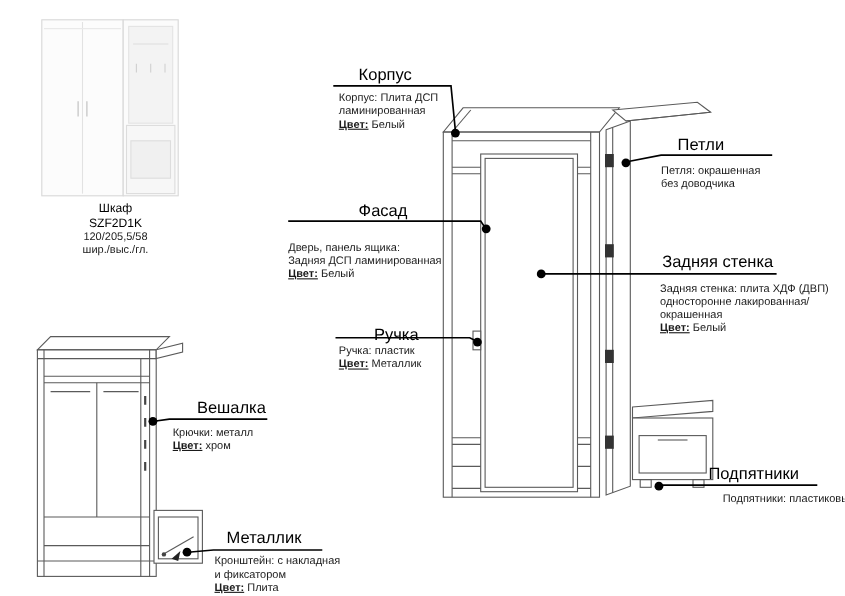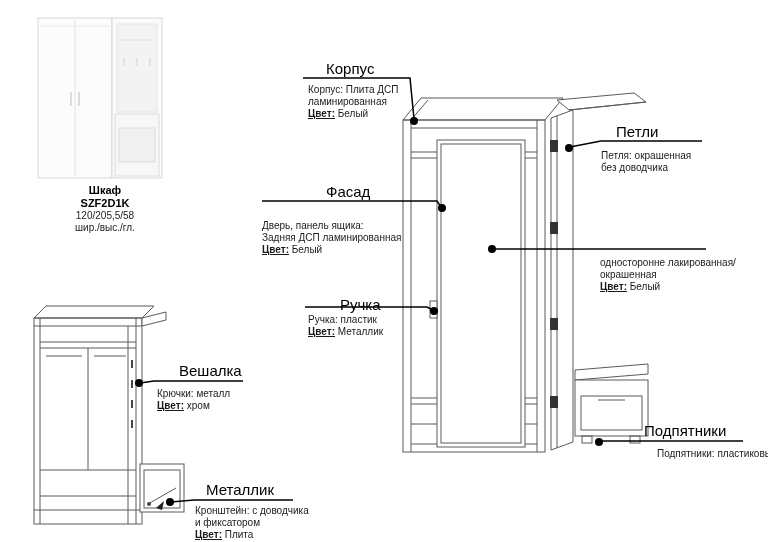--- a/index.html
+++ b/index.html
@@ -1,21 +1,21 @@
 <!DOCTYPE html>
 <html><head>
 <meta charset="utf-8">
 <style>
   * { margin:0; padding:0; box-sizing:border-box; }
   html,body { background:#fff; }
   body { width:768px; height:542px; font-family:"Liberation Sans", sans-serif; }
   .page { position:relative; width:768px; height:542px; background:#fff; overflow:hidden; }
   .art { position:absolute; left:0; top:0; width:768px; height:542px; z-index:1; }
   .caption { position:absolute; left:45px; top:184px; width:120px; text-align:center; z-index:2; }
-  .caption .name { font-weight:bold; font-size:11px; line-height:13px; color:#000; }
+  .caption .name { font-weight:normal; font-size:11px; line-height:13px; color:#000; }
   .caption .dims { font-size:10px; line-height:12px; color:#222; }
   .callout-title { position:absolute; z-index:2; font-weight:normal; font-size:15px; color:#000; white-space:nowrap; }
   .callout-desc { position:absolute; z-index:2; font-size:10px; line-height:12px; color:#1a1a1a; }
   .callout-desc .line { white-space:nowrap; }
   .b { font-weight:normal; }
   .bu { font-weight:bold; text-decoration:underline; }
 </style>
 </head>
 <body>
 
@@ -145,21 +145,23 @@
     <div class="line"><span>без доводчика</span></div>
   </div>
 
   <div class="callout-title" style="left:326px; top:183px;">Фасад</div>
   <div class="callout-desc" style="left:262px; top:220px; width:140px;">
     <div class="line"><span class="b">Дверь, панель ящика:</span><span></span></div>
     <div class="line"><span>Задняя ДСП ламинированная</span></div>
     <div class="line"><span class="bu">Цвет:</span><span> Белый</span></div>
   </div>
 
+  <div class="callout-title" style="left:602px; top:230px;">Задняя стенка</div>
   <div class="callout-desc" style="left:600px; top:257px; width:165px;">
+    <div class="line"><span class="b">Задняя стенка:</span><span> плита ХДФ (ДВП)</span></div>
     <div class="line"><span>односторонне лакированная/</span></div>
     <div class="line"><span>окрашенная</span></div>
     <div class="line"><span class="bu">Цвет:</span><span> Белый</span></div>
   </div>
 
   <div class="callout-title" style="left:340px; top:296px;text-align:center;">Ручка</div>
   <div class="callout-desc" style="left:308px; top:314px; width:110px;">
     <div class="line"><span class="b">Ручка:</span><span> пластик</span></div>
     <div class="line"><span class="bu">Цвет:</span><span> Металлик</span></div>
   </div>
@@ -170,18 +172,18 @@
   </div>
 
   <div class="callout-title" style="left:179px; top:362px;">Вешалка</div>
   <div class="callout-desc" style="left:157px; top:388px; width:100px;">
     <div class="line"><span class="b">Крючки:</span><span> металл</span></div>
     <div class="line"><span class="bu">Цвет:</span><span> хром</span></div>
   </div>
 
   <div class="callout-title" style="left:206px; top:481px;">Металлик</div>
   <div class="callout-desc" style="left:195px; top:505px; width:110px;">
-    <div class="line"><span class="b">Кронштейн:</span><span> с доводчика</span></div>
+    <div class="line"><span class="b">Кронштейн:</span><span> с накладная</span></div>
     <div class="line"><span>и фиксатором</span></div>
     <div class="line"><span class="bu">Цвет:</span><span> Плита</span></div>
   </div>
 
 </div>
 
 </body></html>

